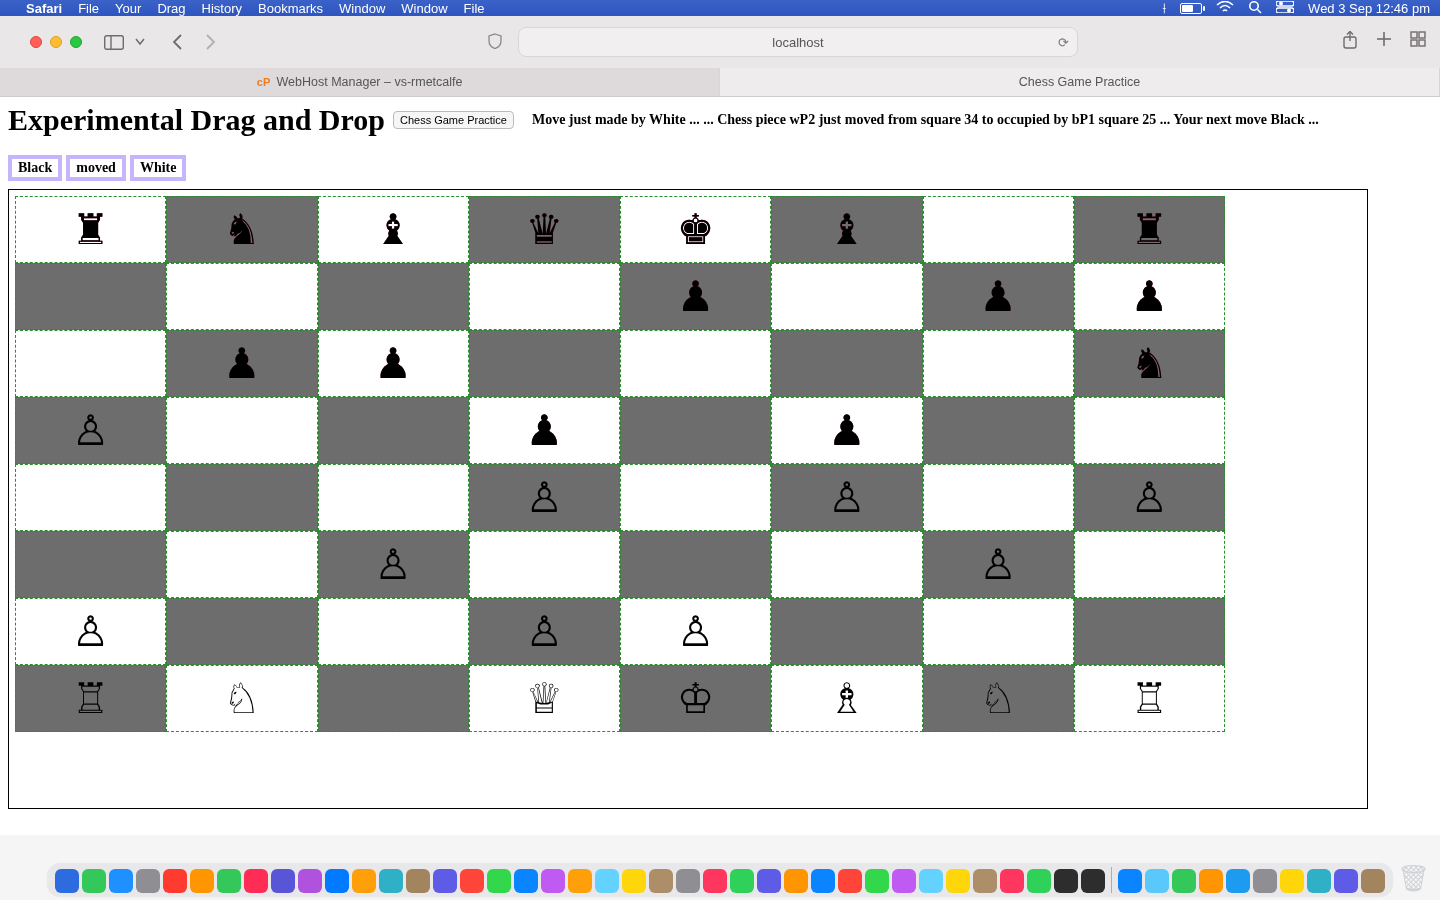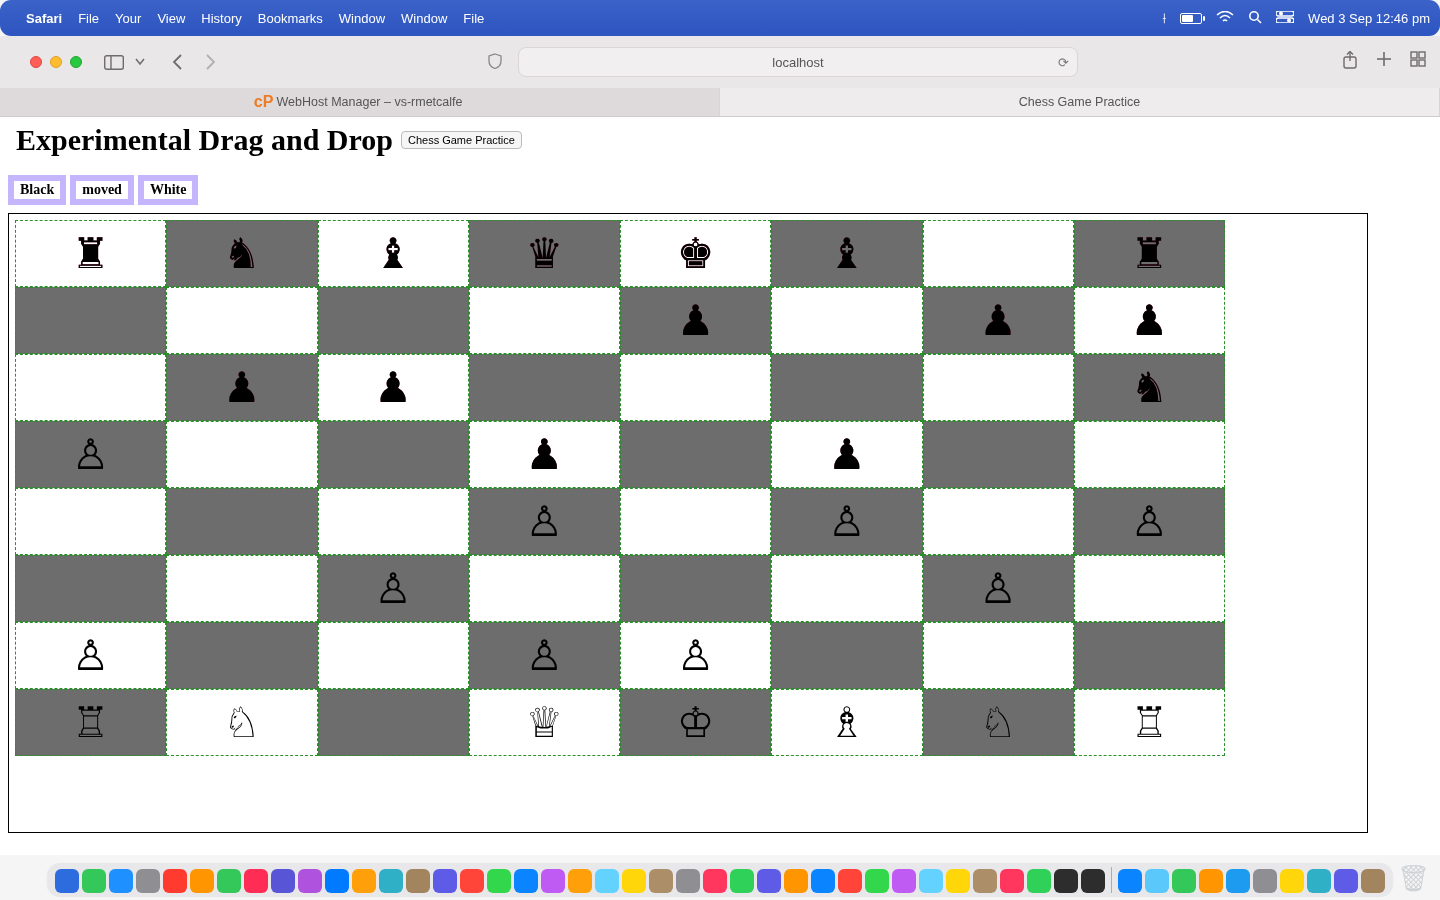--- a/index.html
+++ b/index.html
@@ -1,19 +1,19 @@
 <!DOCTYPE html>
 <html><head>
 <meta charset="utf-8">
 <style>
   * { box-sizing: border-box; margin: 0; padding: 0; }
   html, body { width: 1440px; height: 900px; overflow: hidden; font-family: -apple-system, BlinkMacSystemFont, "Helvetica Neue", Arial, sans-serif; background: #f5f5f5; }
 
   
-  .menubar { height: 36px; background: linear-gradient(#3a62c8,#2e55c0); color: #fff; display: flex; align-items: center; font-size: 13px; padding: 0 10px; justify-content: space-between; border-radius: 11px; }
+  .menubar { height: 16px; background: linear-gradient(#3a62c8,#2e55c0); color: #fff; display: flex; align-items: center; font-size: 13px; padding: 0 10px; justify-content: space-between; }
   .menubar-left { display: flex; align-items: center; gap: 16px; }
   .menubar-left .apple { font-size: 15px; }
   .menubar-left span { }
   .menubar-left .appname { font-weight: 700; }
   .menubar-right { display: flex; align-items: center; gap: 14px; font-size: 13px; }
   .menubar-right .icon { font-size: 14px; }
 
   
   .safari-chrome { background: #eae7e8; border-bottom: 1px solid #d0cccd; }
   .toolbar { height: 52px; display: flex; align-items: center; padding: 0 14px; gap: 10px; margin-left: 16px; }
@@ -28,31 +28,31 @@
   .address-wrap { flex: 1; display: flex; align-items: center; justify-content: center; gap: 12px; }
   .shield { color: #888; font-size: 14px; margin-right:4px;}
   .address { width: 560px; height: 30px; background: #f2eff0; border: 1px solid #dad6d7; border-radius: 8px; display: flex; align-items: center; justify-content: center; position: relative; color: #555; font-size: 13px; }
   .address .reload { position: absolute; right: 8px; color: #7a7778; font-size: 13px; }
   .right-tools { display: flex; gap: 18px; color: #6f6c6d; }
 
   
   .tabstrip { display: flex; height: 28px; font-size: 12.5px; }
   .tab { flex: 1; display: flex; align-items: center; justify-content: center; gap: 6px; border-right: 1px solid #d9d5d6; color: #555; background: #efecee; }
   .tab.inactive { background: #dedadb; }
-  .tab .favicon { width: 14px; height: 14px; display:inline-flex;align-items:center;justify-content:center;color:#ef7b22;font-weight:700;font-size:16px;}
+  .tab .favicon { width: 14px; height: 14px; display:inline-flex;align-items:center;justify-content:center;color:#ef7b22;font-weight:700;font-size:11px;}
   .tab.active { background: #efecee; }
 
   
   .page { background: #fff; height: calc(900px - 24px - 52px - 28px - 58px); padding: 6px 8px; overflow: hidden; }
-  .heading-row { display:flex; align-items: center; gap: 8px; flex-wrap: wrap; margin-left: 8px; }
+  .heading-row { display:flex; align-items: center; gap: 8px; flex-wrap: wrap; }
   h1 { font-family: "Times New Roman", Times, serif; font-weight: 700; font-size: 30px; }
   .chip-btn { font-size: 11px; padding: 2px 6px; border: 1px solid #bbb; border-radius: 4px; background: #f6f6f6; }
   .status-text { font-family: "Times New Roman", Times, serif; font-weight: 700; font-size: 14px; margin-left: 10px; }
   .vs-row { margin-top: 18px; display:flex; gap: 4px; }
-  .vs-cell { border: 6px solid #c4b5fd; padding: 1px 6px; font-family: "Times New Roman", Times, serif; font-weight:700; font-size: 14px; background:#fff;}
+  .vs-cell { border: 4px solid #c4b5fd; padding: 1px 6px; font-family: "Times New Roman", Times, serif; font-weight:700; font-size: 14px; background:#fff;}
   .board-wrap { margin-top: 8px; border: 1px solid #000; padding: 6px; width: 1360px; height: 620px; }
   .board { display: grid; grid-template-columns: repeat(8, 1fr); grid-template-rows: repeat(8, 1fr); width: 1210px; height: 536px; }
   .sq { border: 1px dashed #2a8f2a; display:flex; align-items:center; justify-content:center; font-size: 40px; line-height:1; user-select:none; }
   .sq.dark { background: #6d6d6d; }
   .sq.light { background: #ffffff; }
   .piece { font-size: 42px; }
   .piece.black { color: #000; text-shadow: 0 0 0.5px #a03060; }
   .piece.white { color: #000; }
 
   
@@ -70,21 +70,21 @@
 </style>
 </head>
 <body>
 
 <div class="menubar">
   <div class="menubar-left">
     <span class="apple"></span>
     <span class="appname">Safari</span>
     <span>File</span>
     <span>Your</span>
-    <span>View</span>
+    <span>Drag</span>
     <span>History</span>
     <span>Bookmarks</span>
     <span>Window</span>
     <span>Window</span>
     <span>File</span>
   </div>
   <div class="menubar-right">
     <span class="icon">⟊</span>
     <span class="battery">
         <span class="body">
@@ -191,20 +191,21 @@
     <div class="tab active">
       <span>Chess Game Practice</span>
     </div>
   </div>
 </div>
 
 <div class="page">
   <div class="heading-row">
     <h1>Experimental Drag and Drop</h1>
     <button class="chip-btn">Chess Game Practice</button>
+    <span class="status-text">Move just made by White ... ... Chess piece wP2 just moved from square 34 to occupied by bP1 square 25 ... Your next move Black ...</span>
   </div>
   <div class="vs-row">
     <span class="vs-cell">Black</span>
     <span class="vs-cell">moved</span>
     <span class="vs-cell">White</span>
   </div>
   <div class="board-wrap">
     <div class="board" id="board">
         <div class="sq light">
           <span class="piece black">♜</span>

